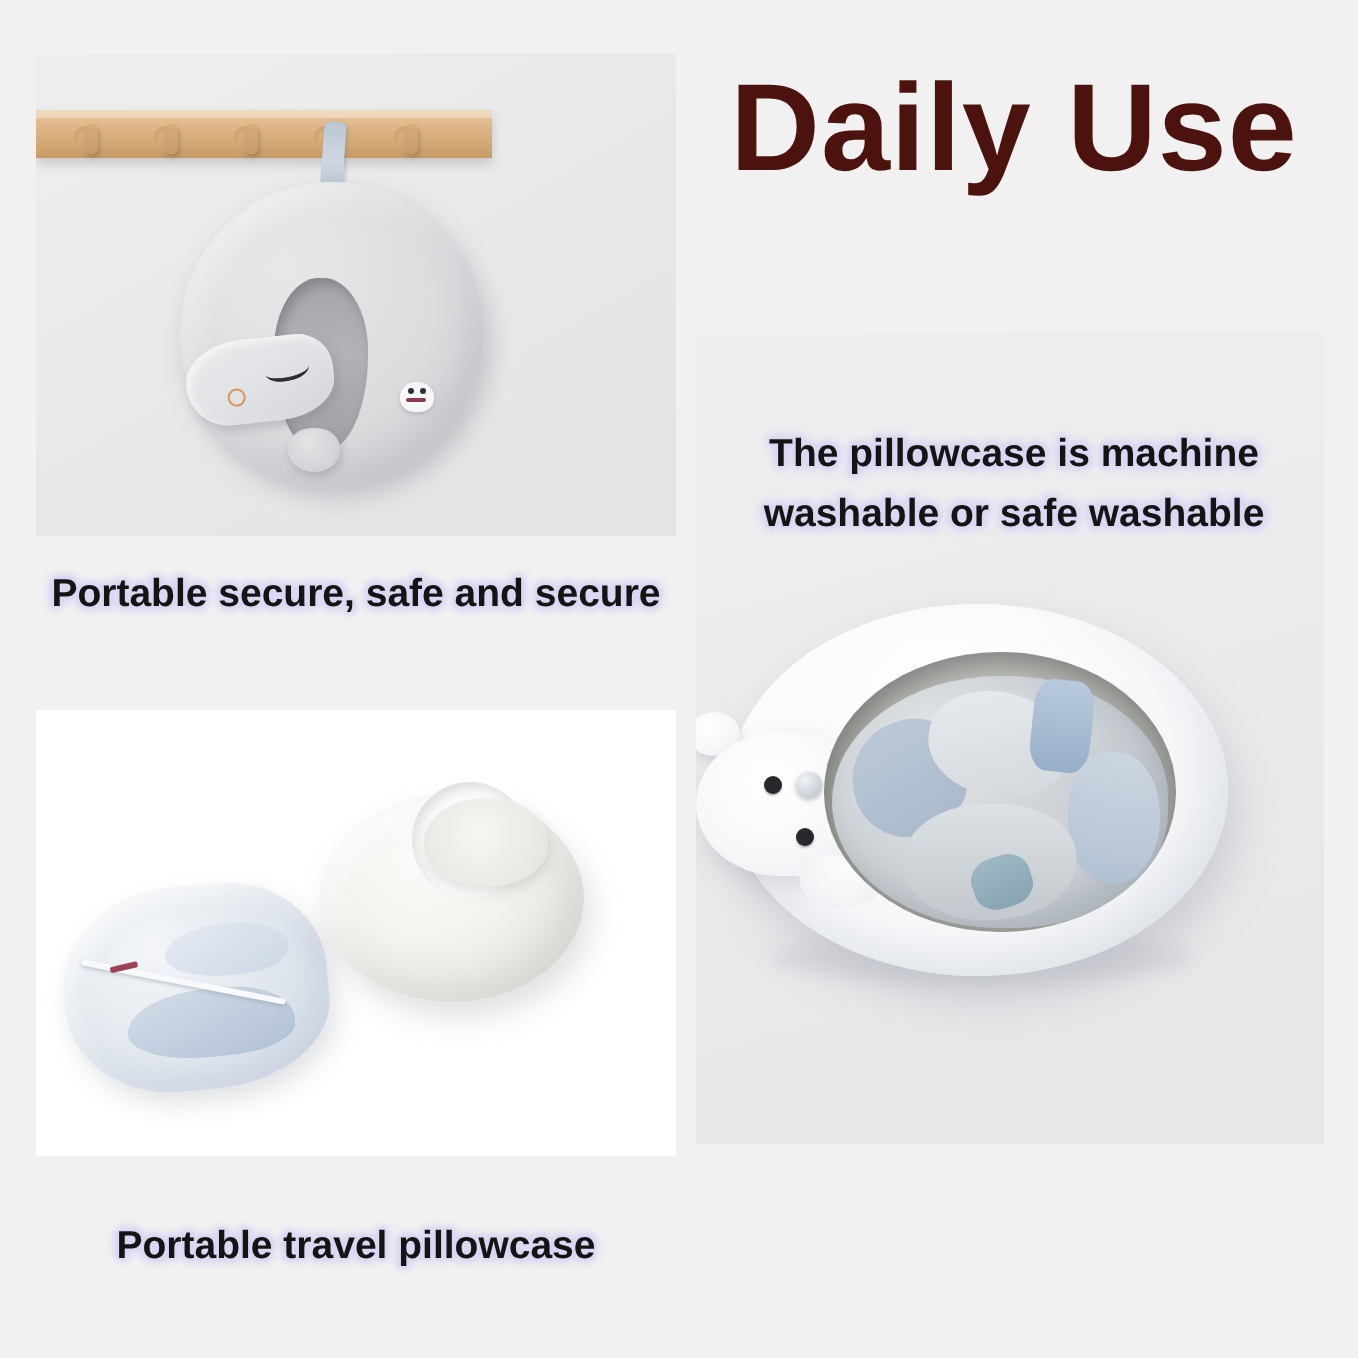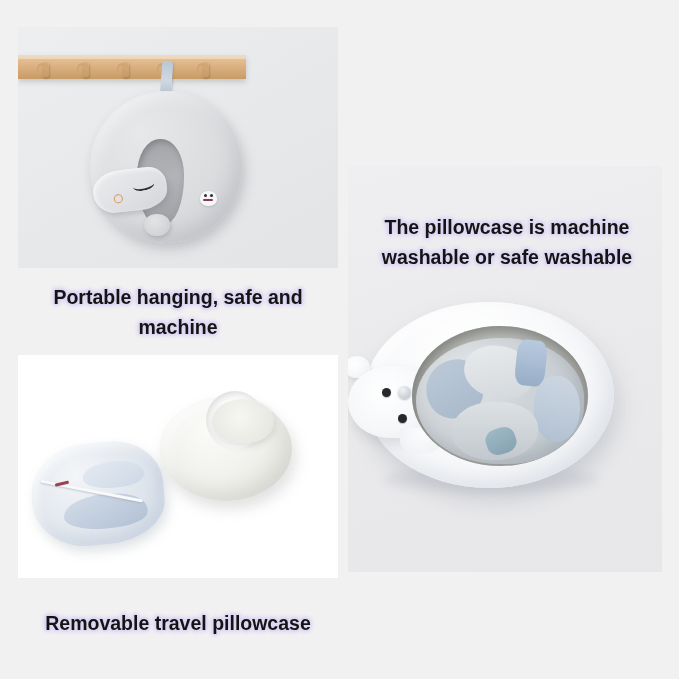--- a/index.html
+++ b/index.html
@@ -360,20 +360,21 @@
     border-radius: 50%;
     background: rgba(170,175,185,0.22);
     filter: blur(4px);
   }
 </style>
 </head>
 <body>
 
 <div class="page">
 
+  <div class="title">Daily Use</div>
 
   <div class="photo photo-hanging">
     <div class="wall"></div>
 
     <div class="rack">
       <div class="hook" style="left:24px;"></div>
       <div class="hook" style="left:64px;"></div>
       <div class="hook" style="left:104px;"></div>
       <div class="hook" style="left:144px;"></div>
       <div class="hook" style="left:184px;"></div>
@@ -385,39 +386,39 @@
       <div class="pillow-hole"></div>
       <div class="pillow-knot"></div>
       <div class="mask">
         <div class="mask-eye"></div>
         <div class="mask-cheek"></div>
       </div>
       <div class="patch"></div>
     </div>
   </div>
 
-  <div class="caption caption-hanging">Portable hanging, safe and machine</div>
+  <div class="caption caption-hanging">Portable secure, safe and secure</div>
 
   <div class="photo photo-case">
     <div class="case-bg"></div>
 
     <div class="case-cloth">
       <div class="case-fold-b"></div>
       <div class="case-fold-a"></div>
       <div class="case-zip"></div>
       <div class="case-mark"></div>
     </div>
 
     <div class="foam">
       <div class="foam-hole"></div>
       <div class="foam-arm"></div>
     </div>
   </div>
 
-  <div class="caption caption-remove">Removable travel pillowcase</div>
+  <div class="caption caption-remove">Portable travel pillowcase</div>
 
   <div class="photo photo-wash">
     <div class="wash-bg"></div>
     <div class="shadow-soft"></div>
 
     <div class="machine">
       <div class="machine-ear"></div>
       <div class="machine-head"></div>
       <div class="machine-foot"></div>
       <div class="eye-a"></div>

